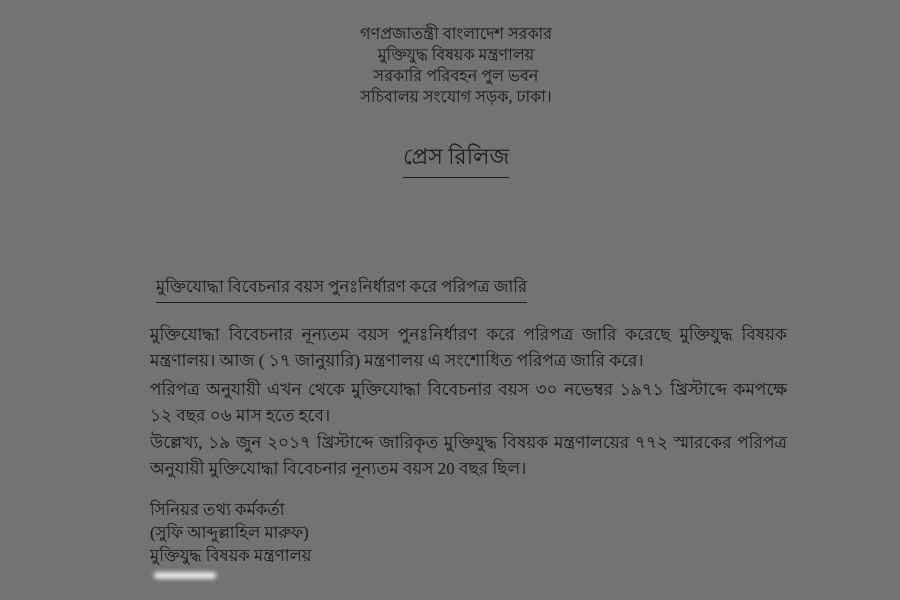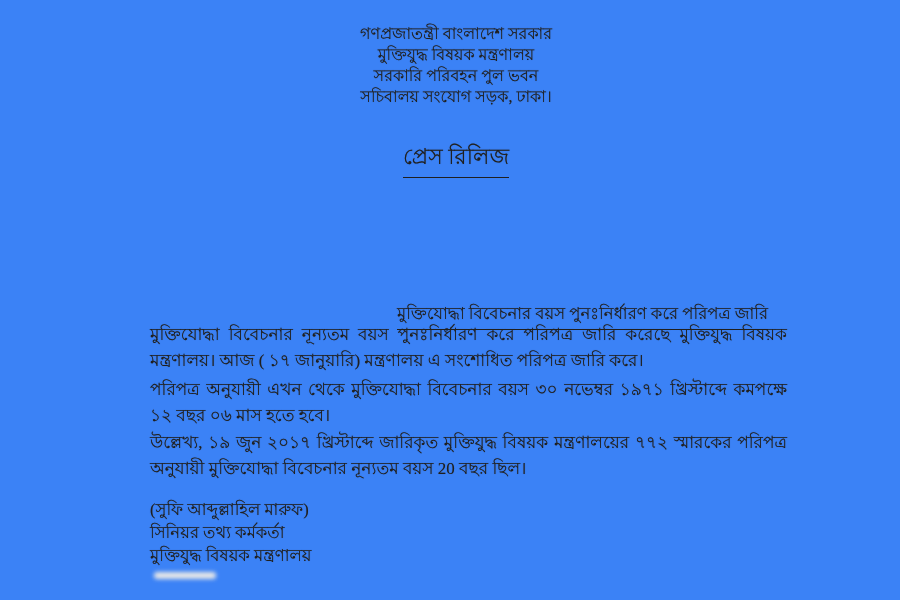--- a/index.html
+++ b/index.html
@@ -7,21 +7,21 @@
   body {
     background: #ffffff;
     font-family: "Liberation Serif", "DejaVu Serif", serif;
     color: #1f1f1f;
     overflow: hidden;
   }
   .page {
     position: relative;
     width: 900px;
     height: 600px;
-    background: #3b82f6;
+    background: #737373;
     
     text-shadow: 0 0 0.7px rgba(45,45,45,0.55);
   }
   .letterhead {
     position: absolute;
     left: 150px;
     top: 23px;
     width: 612px;
     text-align: center;
     font-size: 16px;
@@ -41,26 +41,25 @@
     padding-bottom: 1px;
   }
   .dateline {
     position: absolute;
     left: 150px;
     top: 211px;
     font-size: 17px;
   }
   .headline {
     position: absolute;
-    left: 150px;
+    left: 156px;
     top: 274px;
     width: 618px;
-    text-align: right;
+    text-align: left;
     font-size: 16.5px;
-    margin-top: 27px;
   }
   .para {
     position: absolute;
     left: 150px;
     width: 637px;
     font-size: 17px;
     line-height: 26px;
     text-align: justify;
     margin-top: 16px;
   }
@@ -104,20 +103,20 @@
 
   <div class="headline">
     <span class="underline">মুক্তিযোদ্ধা বিবেচনার  বয়স পুনঃনির্ধারণ করে পরিপত্র জারি</span>
   </div>
 
   <p class="para para-1">মুক্তিযোদ্ধা বিবেচনার নূন্যতম বয়স পুনঃনির্ধারণ করে পরিপত্র জারি করেছে মুক্তিযুদ্ধ বিষয়ক মন্ত্রণালয়। আজ ( ১৭ জানুয়ারি)  মন্ত্রণালয় এ সংশোধিত পরিপত্র জারি করে।</p>
   <p class="para para-2">পরিপত্র অনুযায়ী এখন থেকে মুক্তিযোদ্ধা বিবেচনার বয়স ৩০ নভেম্বর ১৯৭১ খ্রিস্টাব্দে কমপক্ষে ১২ বছর ০৬ মাস হতে হবে।</p>
   <p class="para para-3">উল্লেখ্য, ১৯ জুন ২০১৭ খ্রিস্টাব্দে জারিকৃত মুক্তিযুদ্ধ বিষয়ক মন্ত্রণালয়ের ৭৭২ স্মারকের পরিপত্র অনুযায়ী মুক্তিযোদ্ধা বিবেচনার নূন্যতম বয়স  20 বছর  ছিল।</p>
 
   <div class="signature">
+    <div>সিনিয়র তথ্য কর্মকর্তা</div>
     <div>(সুফি আব্দুল্লাহিল মারুফ)</div>
-    <div>সিনিয়র তথ্য কর্মকর্তা</div>
     <div>মুক্তিযুদ্ধ বিষয়ক  মন্ত্রণালয়</div>
   </div>
 
   <div class="smudge"></div>
 
 </div>
 
 </body></html>

